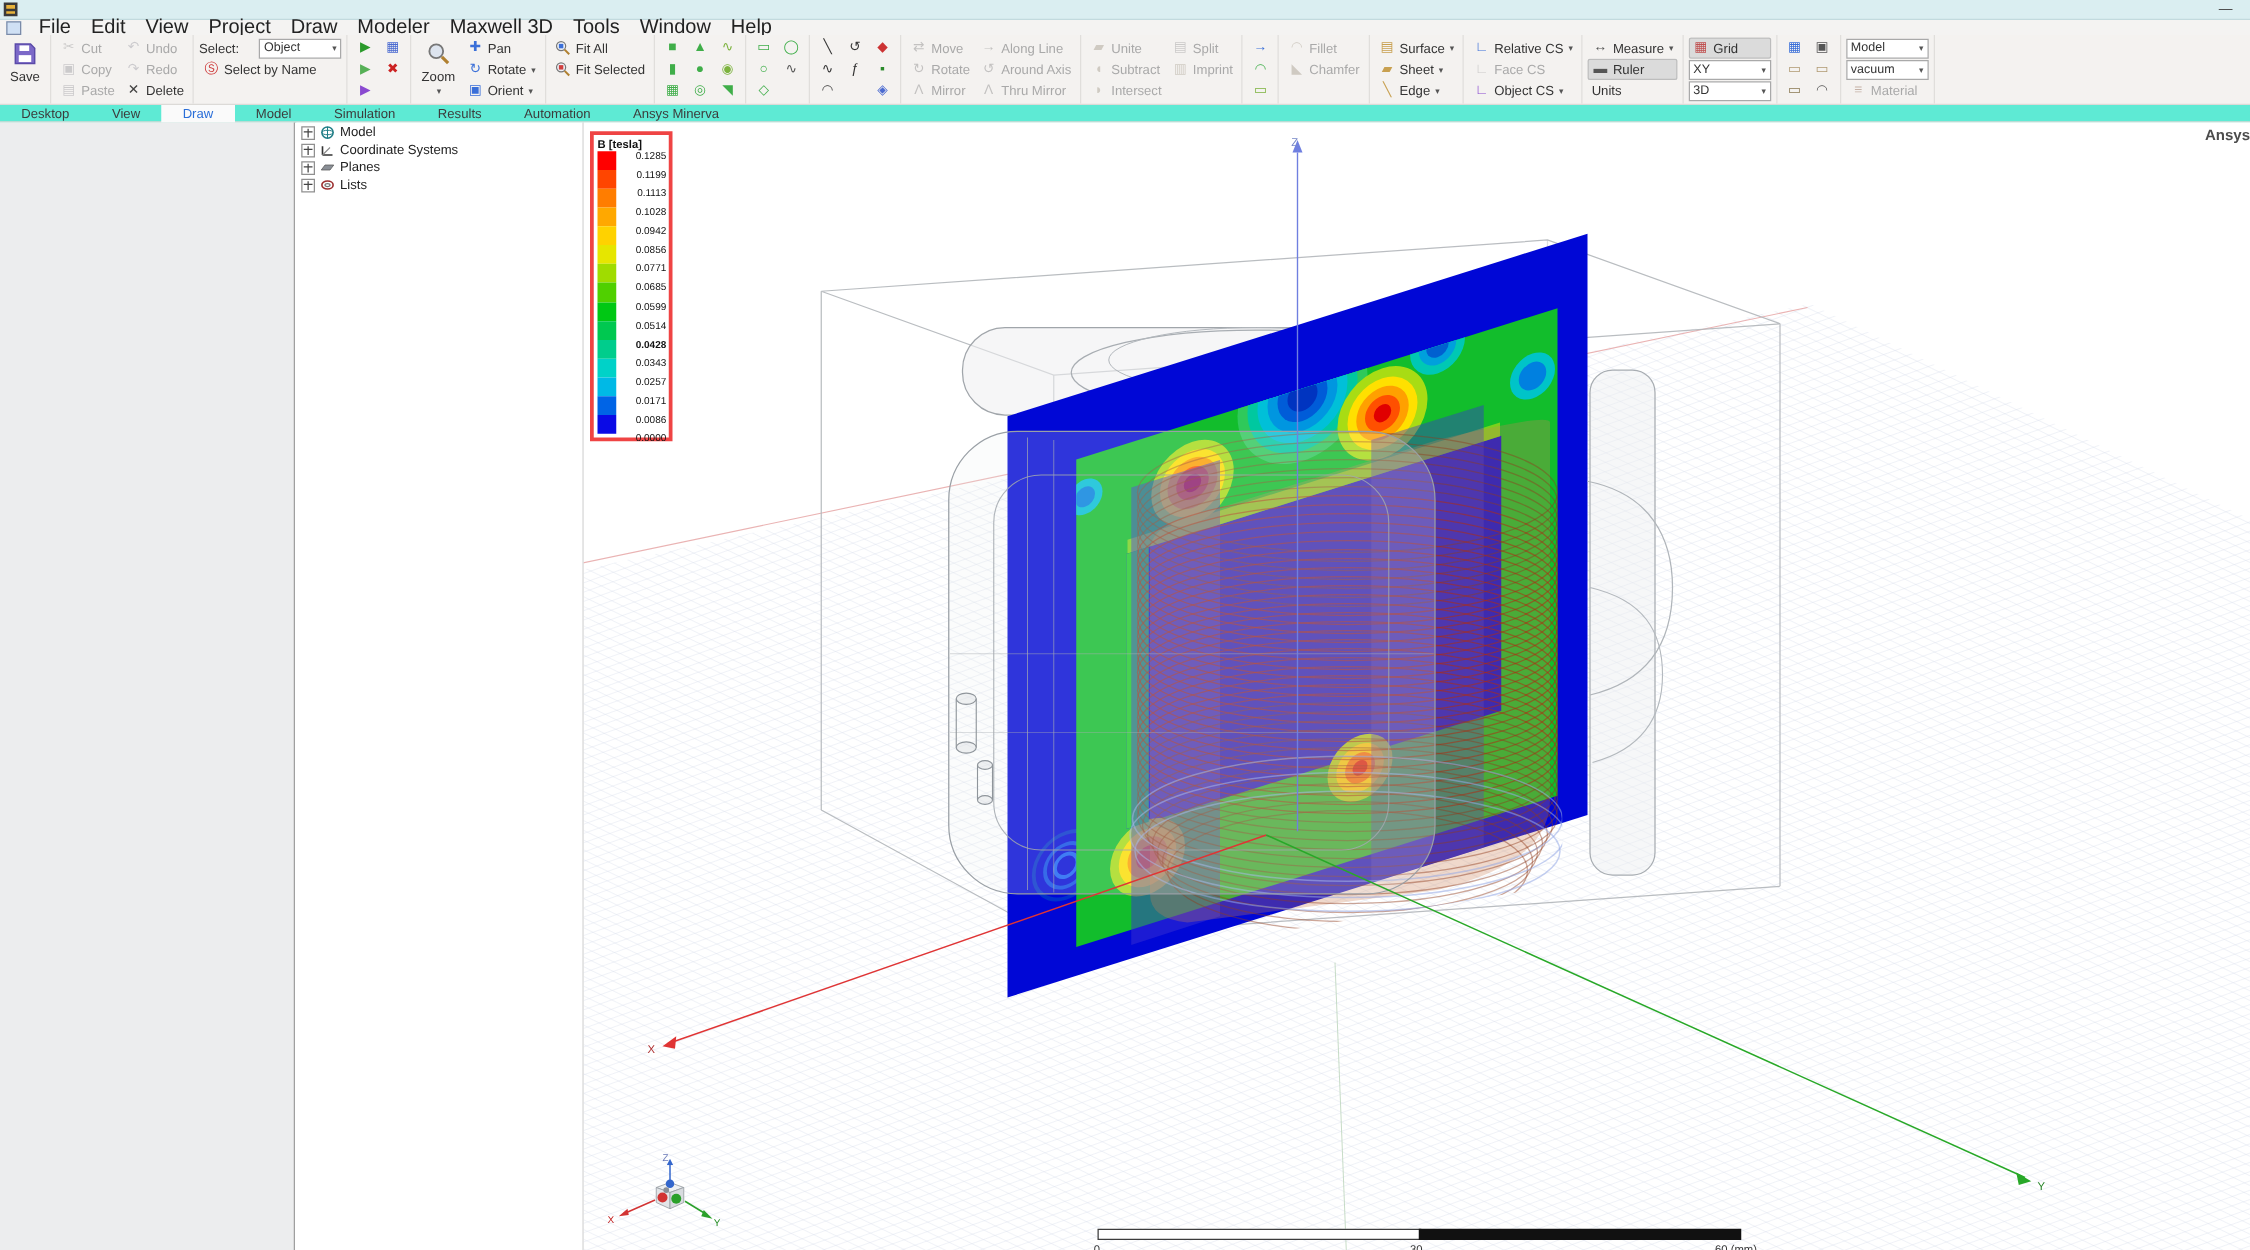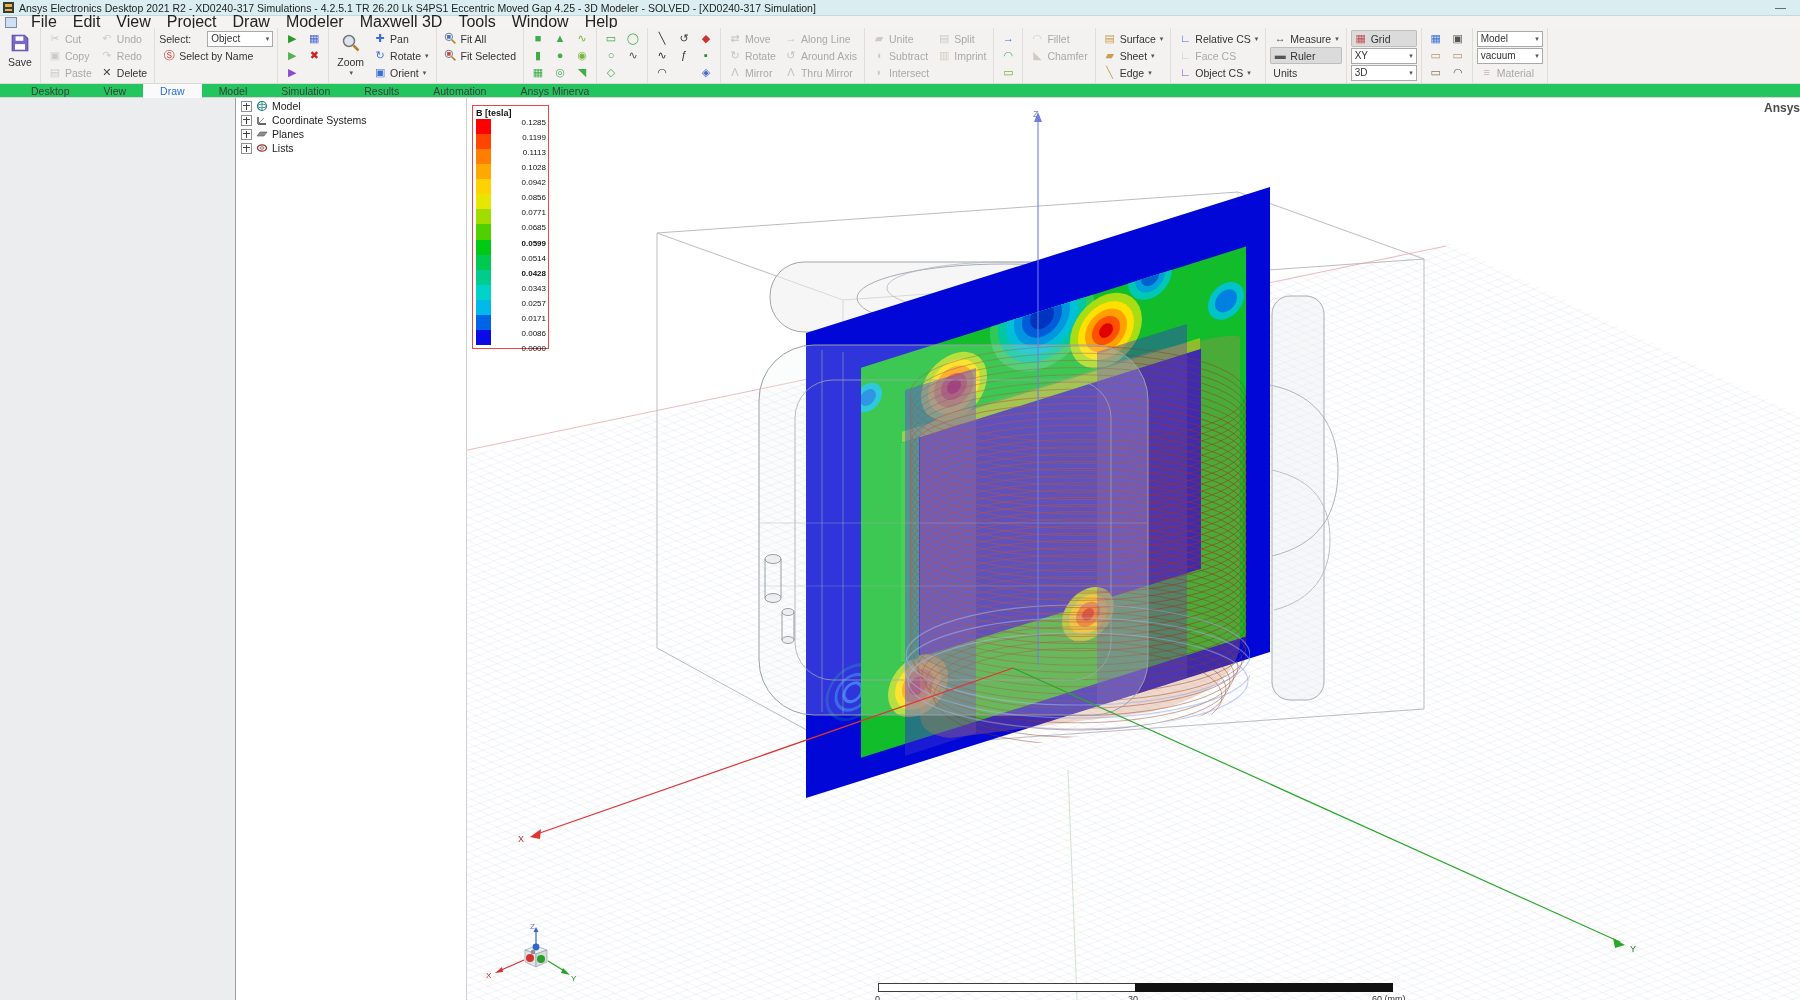--- a/index.html
+++ b/index.html
@@ -29,53 +29,52 @@
   .rb-item.disabled .rb-ic{opacity:.45;filter:grayscale(60%);}
   .rb-item.toggled{background:#dbdbdb;box-shadow:inset 0 0 0 1px #bdbdbd;}
   .rb-ic{display:inline-flex;align-items:center;justify-content:center;width:14px;font-size:11px;line-height:1;}
   .rb-item.big .rb-ic{width:22px;font-size:18px;height:24px;}
   .rb-caret{font-size:7px;color:#555;margin-left:1px;}
   .rb-combo{display:flex;align-items:center;justify-content:space-between;height:14px;margin:1px 0;background:#fff;
             border:1px solid #a9a9a9;padding:0 3px;min-width:58px;font-size:10px;cursor:default;}
   .rb-combo .rb-caret{margin-left:4px;}
   .rb-lc{display:flex;align-items:center;gap:16px;height:17px;}
   
-  .tabsrow{position:absolute;left:0;top:84px;width:1800px;height:14px;background:#22c55e;border-bottom:1px solid #d9d7d5;
-           display:flex;align-items:center;font-size:10.5px;color:#3c3c3c;padding-left:14px;box-sizing:border-box;}
+  .tabsrow{position:absolute;left:0;top:84px;width:1800px;height:14px;background:#5eead4;border-bottom:1px solid #d9d7d5;
+           display:flex;align-items:center;font-size:10.5px;color:#3c3c3c;box-sizing:border-box;}
   .tab{padding:0 17px;height:14px;display:flex;align-items:center;cursor:default;}
   .tab.active{color:#2a6ed8;background:#fafafa;}
   
   .leftpane{position:absolute;left:0;top:98px;width:236px;height:902px;background:#ecedee;border-right:1px solid #9f9f9f;box-sizing:border-box;}
   .treepane{position:absolute;left:237px;top:98px;width:230px;height:902px;background:#ffffff;border-right:1px solid #cfcfcf;box-sizing:border-box;font-size:10.5px;}
   .treerow{display:flex;align-items:center;height:12px;margin:2px 0 2px 4px;gap:4px;white-space:nowrap;color:#222;}
   .expbox{width:9px;height:9px;border:1px solid #8f8f8f;background:#fff;position:relative;flex:0 0 auto;}
   .expbox::before{content:"";position:absolute;left:1px;right:1px;top:3.5px;height:1px;background:#444;}
   .expbox::after{content:"";position:absolute;top:1px;bottom:1px;left:3.5px;width:1px;background:#444;}
   .ticon{width:12px;height:12px;flex:0 0 auto;}
   
   .viewport{position:absolute;left:467px;top:98px;width:1333px;height:902px;background:#fff;}
   .brand{position:absolute;left:1764px;top:101px;font-size:12px;font-weight:bold;color:#4c4c4c;}
   
-  .legend{position:absolute;left:472px;top:105px;width:77px;background:#fff;border:1px solid #ef4444;
+  .legend{position:absolute;left:472px;top:105px;width:66px;background:#fff;border:3px solid #ef4444;
           font-size:8px;color:#111;padding:1px 2px 3px 2px;box-sizing:border-box;}
   .legend .lt{font-size:9px;font-weight:bold;margin:1px 0 1px 1px;}
   .legend .lbody{position:relative;height:226px;}
   .lsw{position:absolute;left:1px;width:15px;height:15.07px;}
   .llb{position:absolute;right:0;height:10px;line-height:10px;}
   
   .sbar-w{position:absolute;left:878px;top:983px;width:257px;height:7px;background:#fff;border:1px solid #3c3c3c;}
   .sbar-b{position:absolute;left:1135px;top:983px;width:258px;height:9px;background:#111;}
   .sbar-t{position:absolute;top:994px;font-size:9px;color:#333;}
 </style>
 </head>
 <body>
 
 <div class="titlebar">
   <span class="appico"></span>
-  <span class="ttl">Ansys Electronics Desktop 2021 R2 - XD0240-317 Simulations - 4.2.5.1 TR 26.20 Lk S4PS1 Eccentric Moved Gap 4.25 - 3D Modeler - SOLVED - [XD0240-317 Simulation]</span>
 </div>
 <div class="win-min">—</div>
 
 <div class="menubar">
   <span class="mico"></span>
   <span id="menu-items" style="display: flex;">
       <span class="mitem">File</span>
       <span class="mitem">Edit</span>
       <span class="mitem">View</span>
       <span class="mitem">Project</span>
@@ -796,21 +795,21 @@
       <div class="lsw" style="top: 195.867px; height: 15.0667px; background: rgb(0, 100, 230);"></div>
       <div class="lsw" style="top: 210.933px; height: 15.0667px; background: rgb(10, 10, 230);"></div>
       <div class="llb" style="top: -1px;">0.1285</div>
       <div class="llb" style="top: 14.0667px;">0.1199</div>
       <div class="llb" style="top: 29.1333px;">0.1113</div>
       <div class="llb" style="top: 44.2px;">0.1028</div>
       <div class="llb" style="top: 59.2667px;">0.0942</div>
       <div class="llb" style="top: 74.3333px;">0.0856</div>
       <div class="llb" style="top: 89.4px;">0.0771</div>
       <div class="llb" style="top: 104.467px;">0.0685</div>
-      <div class="llb" style="top: 119.533px; font-weight: bold;">0.0599</div>
+      <div class="llb" style="top: 119.533px;">0.0599</div>
       <div class="llb" style="top: 134.6px;">0.0514</div>
       <div class="llb" style="top: 149.667px; font-weight: bold;">0.0428</div>
       <div class="llb" style="top: 164.733px;">0.0343</div>
       <div class="llb" style="top: 179.8px;">0.0257</div>
       <div class="llb" style="top: 194.867px;">0.0171</div>
       <div class="llb" style="top: 209.933px;">0.0086</div>
       <div class="llb" style="top: 225px; padding-left: 30px;">0.0000</div>
     </div>
 </div>
 

